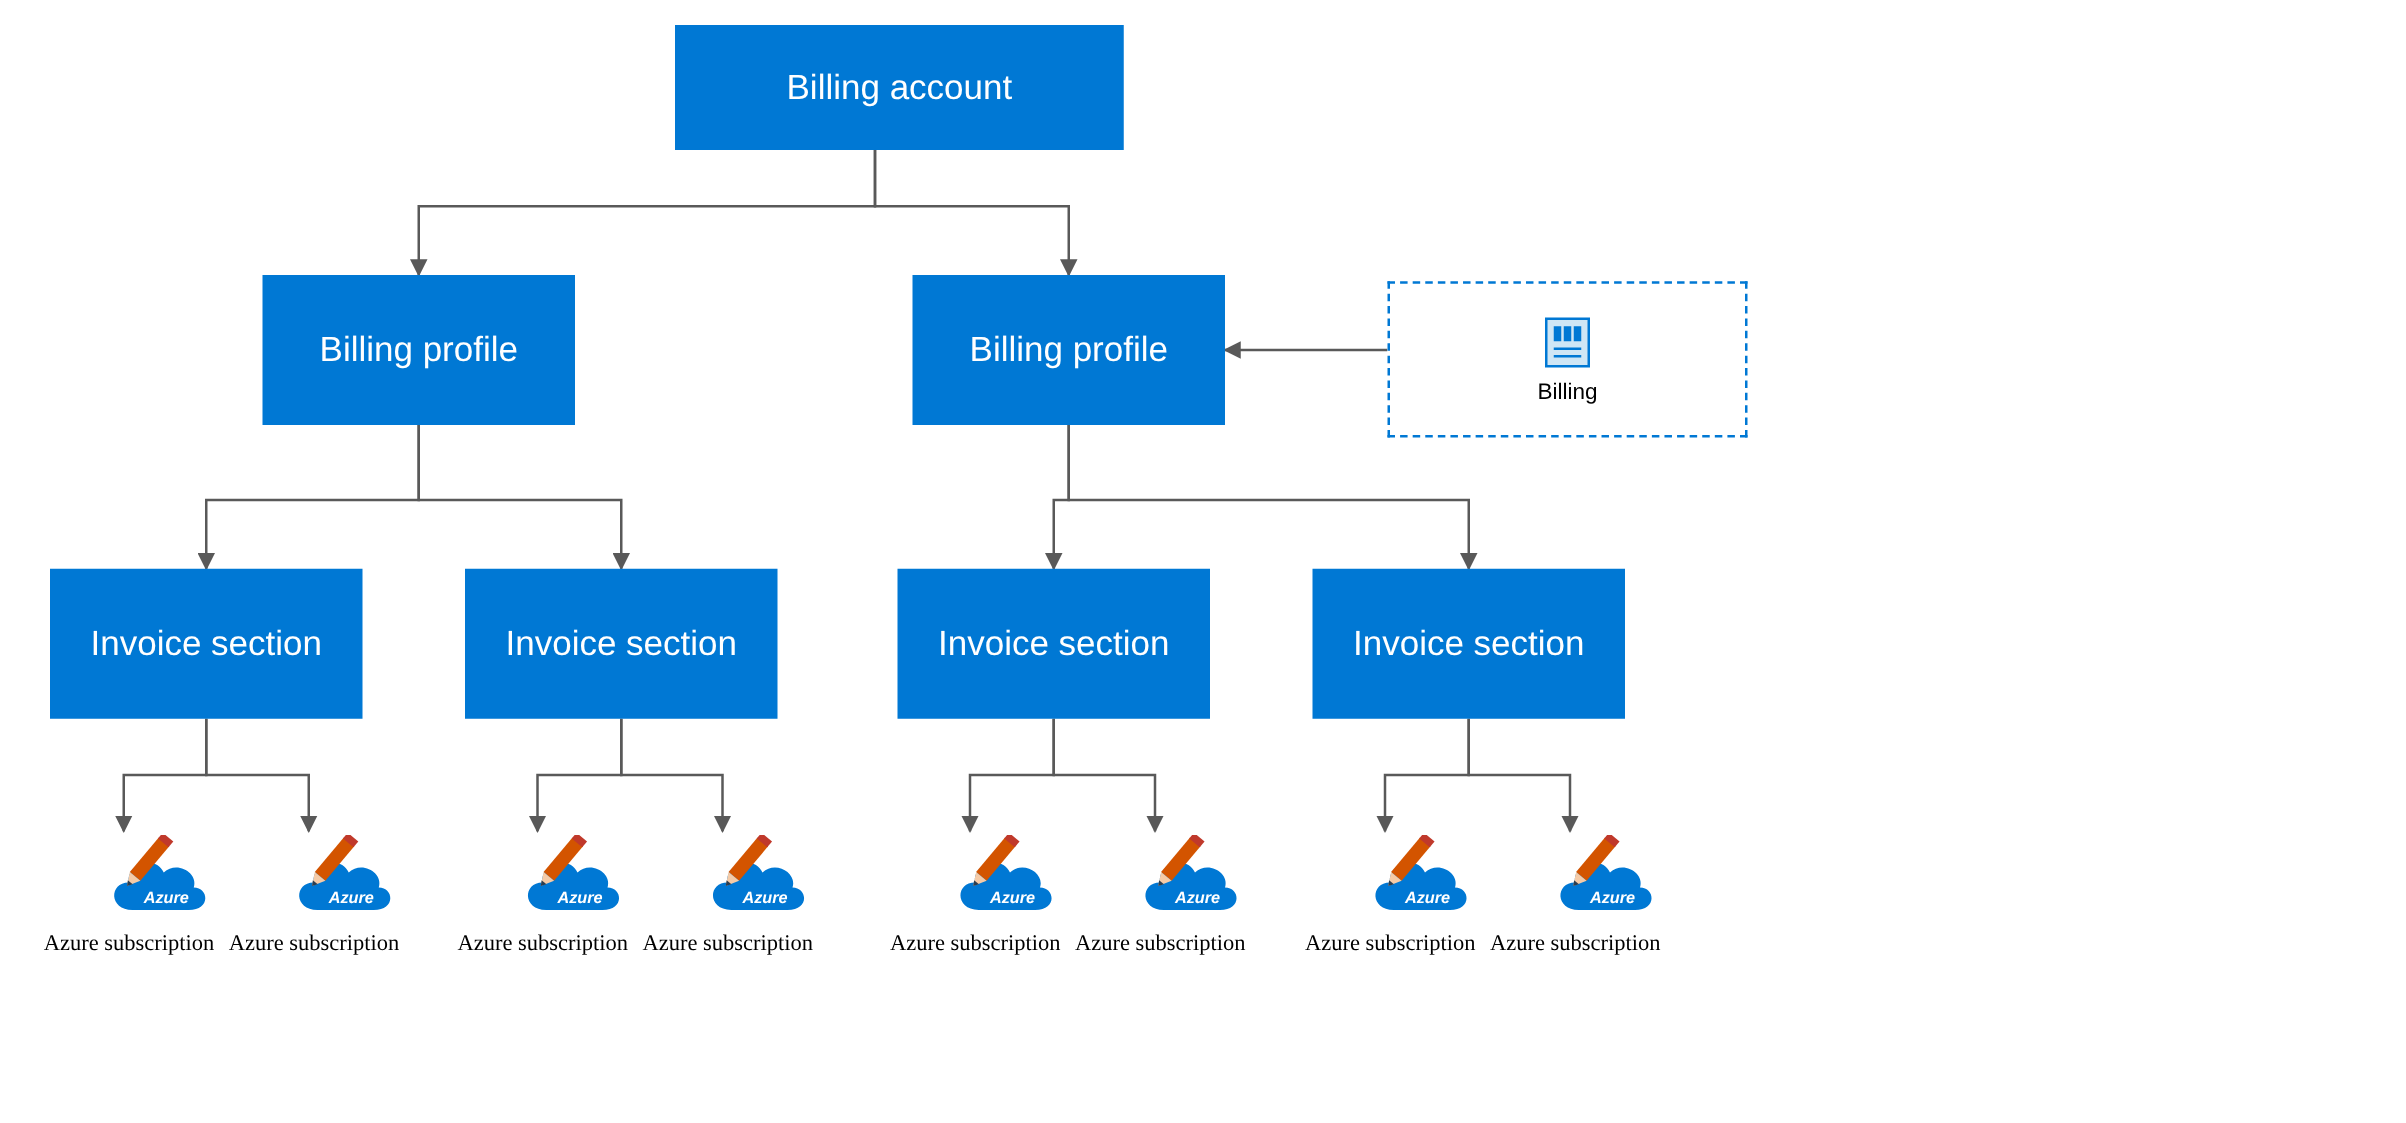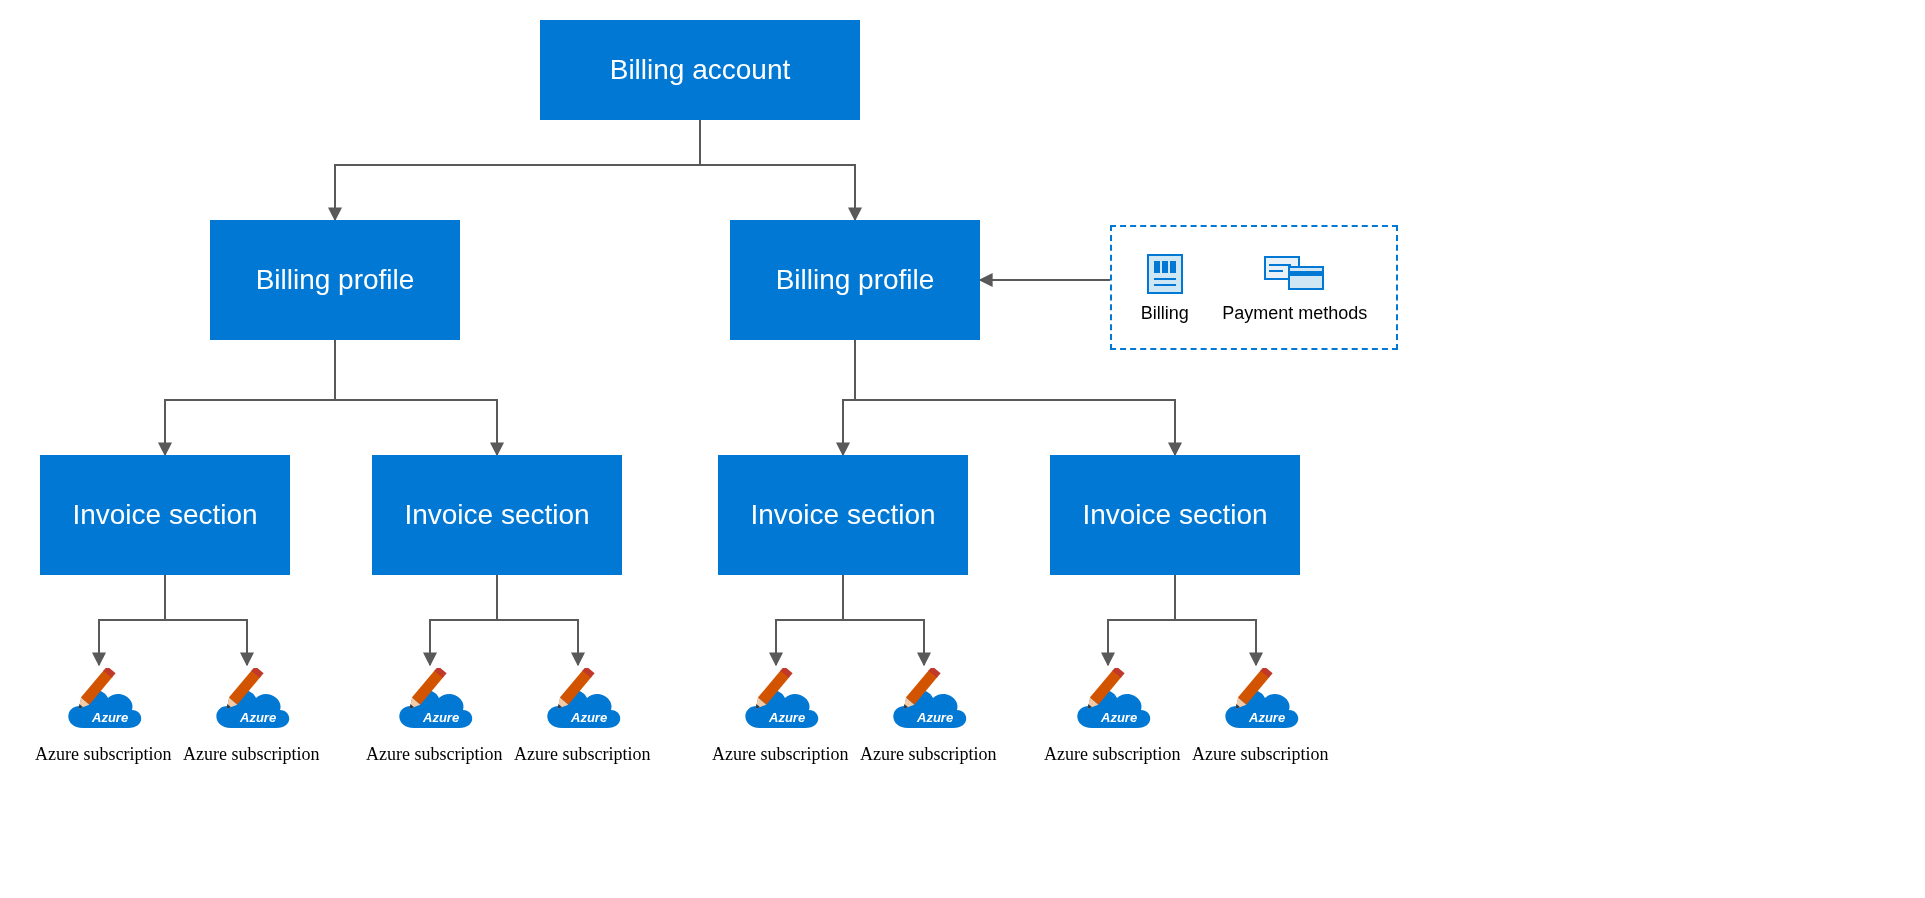--- a/index.html
+++ b/index.html
@@ -40,21 +40,21 @@
     flex-direction: column;
     align-items: center;
     font-size: 18px;
     color: #000000;
   }
   .side-item svg { margin-bottom: 6px; }
   .sub {
     position: absolute;
     display: flex;
     flex-direction: column;
-    align-items: center;
+    align-items: flex-end;
   }
   .sub .label {
     font-size: 18px;
     color: #000000;
     margin-top: 6px;
     white-space: nowrap;
     font-family: Liberation Serif, serif;
   }
   svg.connector {
     position: absolute;
@@ -94,21 +94,21 @@
     <path d="M 497 575 L 497 620 L 430 620 L 430 665" fill="none" stroke="#595959" stroke-width="2" marker-end="url(#arrow)"></path>
     <path d="M 497 575 L 497 620 L 578 620 L 578 665" fill="none" stroke="#595959" stroke-width="2" marker-end="url(#arrow)"></path>
 
     <path d="M 843 575 L 843 620 L 776 620 L 776 665" fill="none" stroke="#595959" stroke-width="2" marker-end="url(#arrow)"></path>
     <path d="M 843 575 L 843 620 L 924 620 L 924 665" fill="none" stroke="#595959" stroke-width="2" marker-end="url(#arrow)"></path>
 
     <path d="M 1175 575 L 1175 620 L 1108 620 L 1108 665" fill="none" stroke="#595959" stroke-width="2" marker-end="url(#arrow)"></path>
     <path d="M 1175 575 L 1175 620 L 1256 620 L 1256 665" fill="none" stroke="#595959" stroke-width="2" marker-end="url(#arrow)"></path>
   </svg>
 
-  <div class="box" style="left:540px; top:20px; width:320px; height:100px;">
+  <div class="box" style="left:540px; top:20px; width:359px; height:100px;">
     <span>Billing account</span>
   </div>
 
   <div class="box" style="left:210px; top:220px; width:250px; height:120px;">
     <span>Billing profile</span>
   </div>
   <div class="box" style="left:730px; top:220px; width:250px; height:120px;">
     <span>Billing profile</span>
   </div>
 
@@ -117,30 +117,20 @@
       <svg width="46" height="46" viewBox="0 0 46 46">
         <rect x="6" y="4" width="34" height="38" fill="#cfe6f5" stroke="#0078d4" stroke-width="2"></rect>
         <rect x="12" y="10" width="6" height="12" fill="#0078d4"></rect>
         <rect x="20" y="10" width="6" height="12" fill="#0078d4"></rect>
         <rect x="28" y="10" width="6" height="12" fill="#0078d4"></rect>
         <line x1="12" y1="28" x2="34" y2="28" stroke="#0078d4" stroke-width="2"></line>
         <line x1="12" y1="34" x2="34" y2="34" stroke="#0078d4" stroke-width="2"></line>
       </svg>
       <span>Billing</span>
     </div>
-    <div class="side-item">
-      <svg width="64" height="46" viewBox="0 0 64 46">
-        <rect x="2" y="6" width="34" height="22" fill="#e8f1f8" stroke="#0078d4" stroke-width="2"></rect>
-        <line x1="6" y1="14" x2="28" y2="14" stroke="#0078d4" stroke-width="2"></line>
-        <line x1="6" y1="20" x2="20" y2="20" stroke="#0078d4" stroke-width="2"></line>
-        <rect x="26" y="16" width="34" height="22" fill="#cfe6f5" stroke="#0078d4" stroke-width="2"></rect>
-        <rect x="26" y="20" width="34" height="5" fill="#0078d4"></rect>
-      </svg>
-      <span>Payment methods</span>
-    </div>
   </div>
 
   <div class="box" style="left:40px; top:455px; width:250px; height:120px;">
     <span>Invoice section</span>
   </div>
   <div class="box" style="left:372px; top:455px; width:250px; height:120px;">
     <span>Invoice section</span>
   </div>
   <div class="box" style="left:718px; top:455px; width:250px; height:120px;">
     <span>Invoice section</span>

